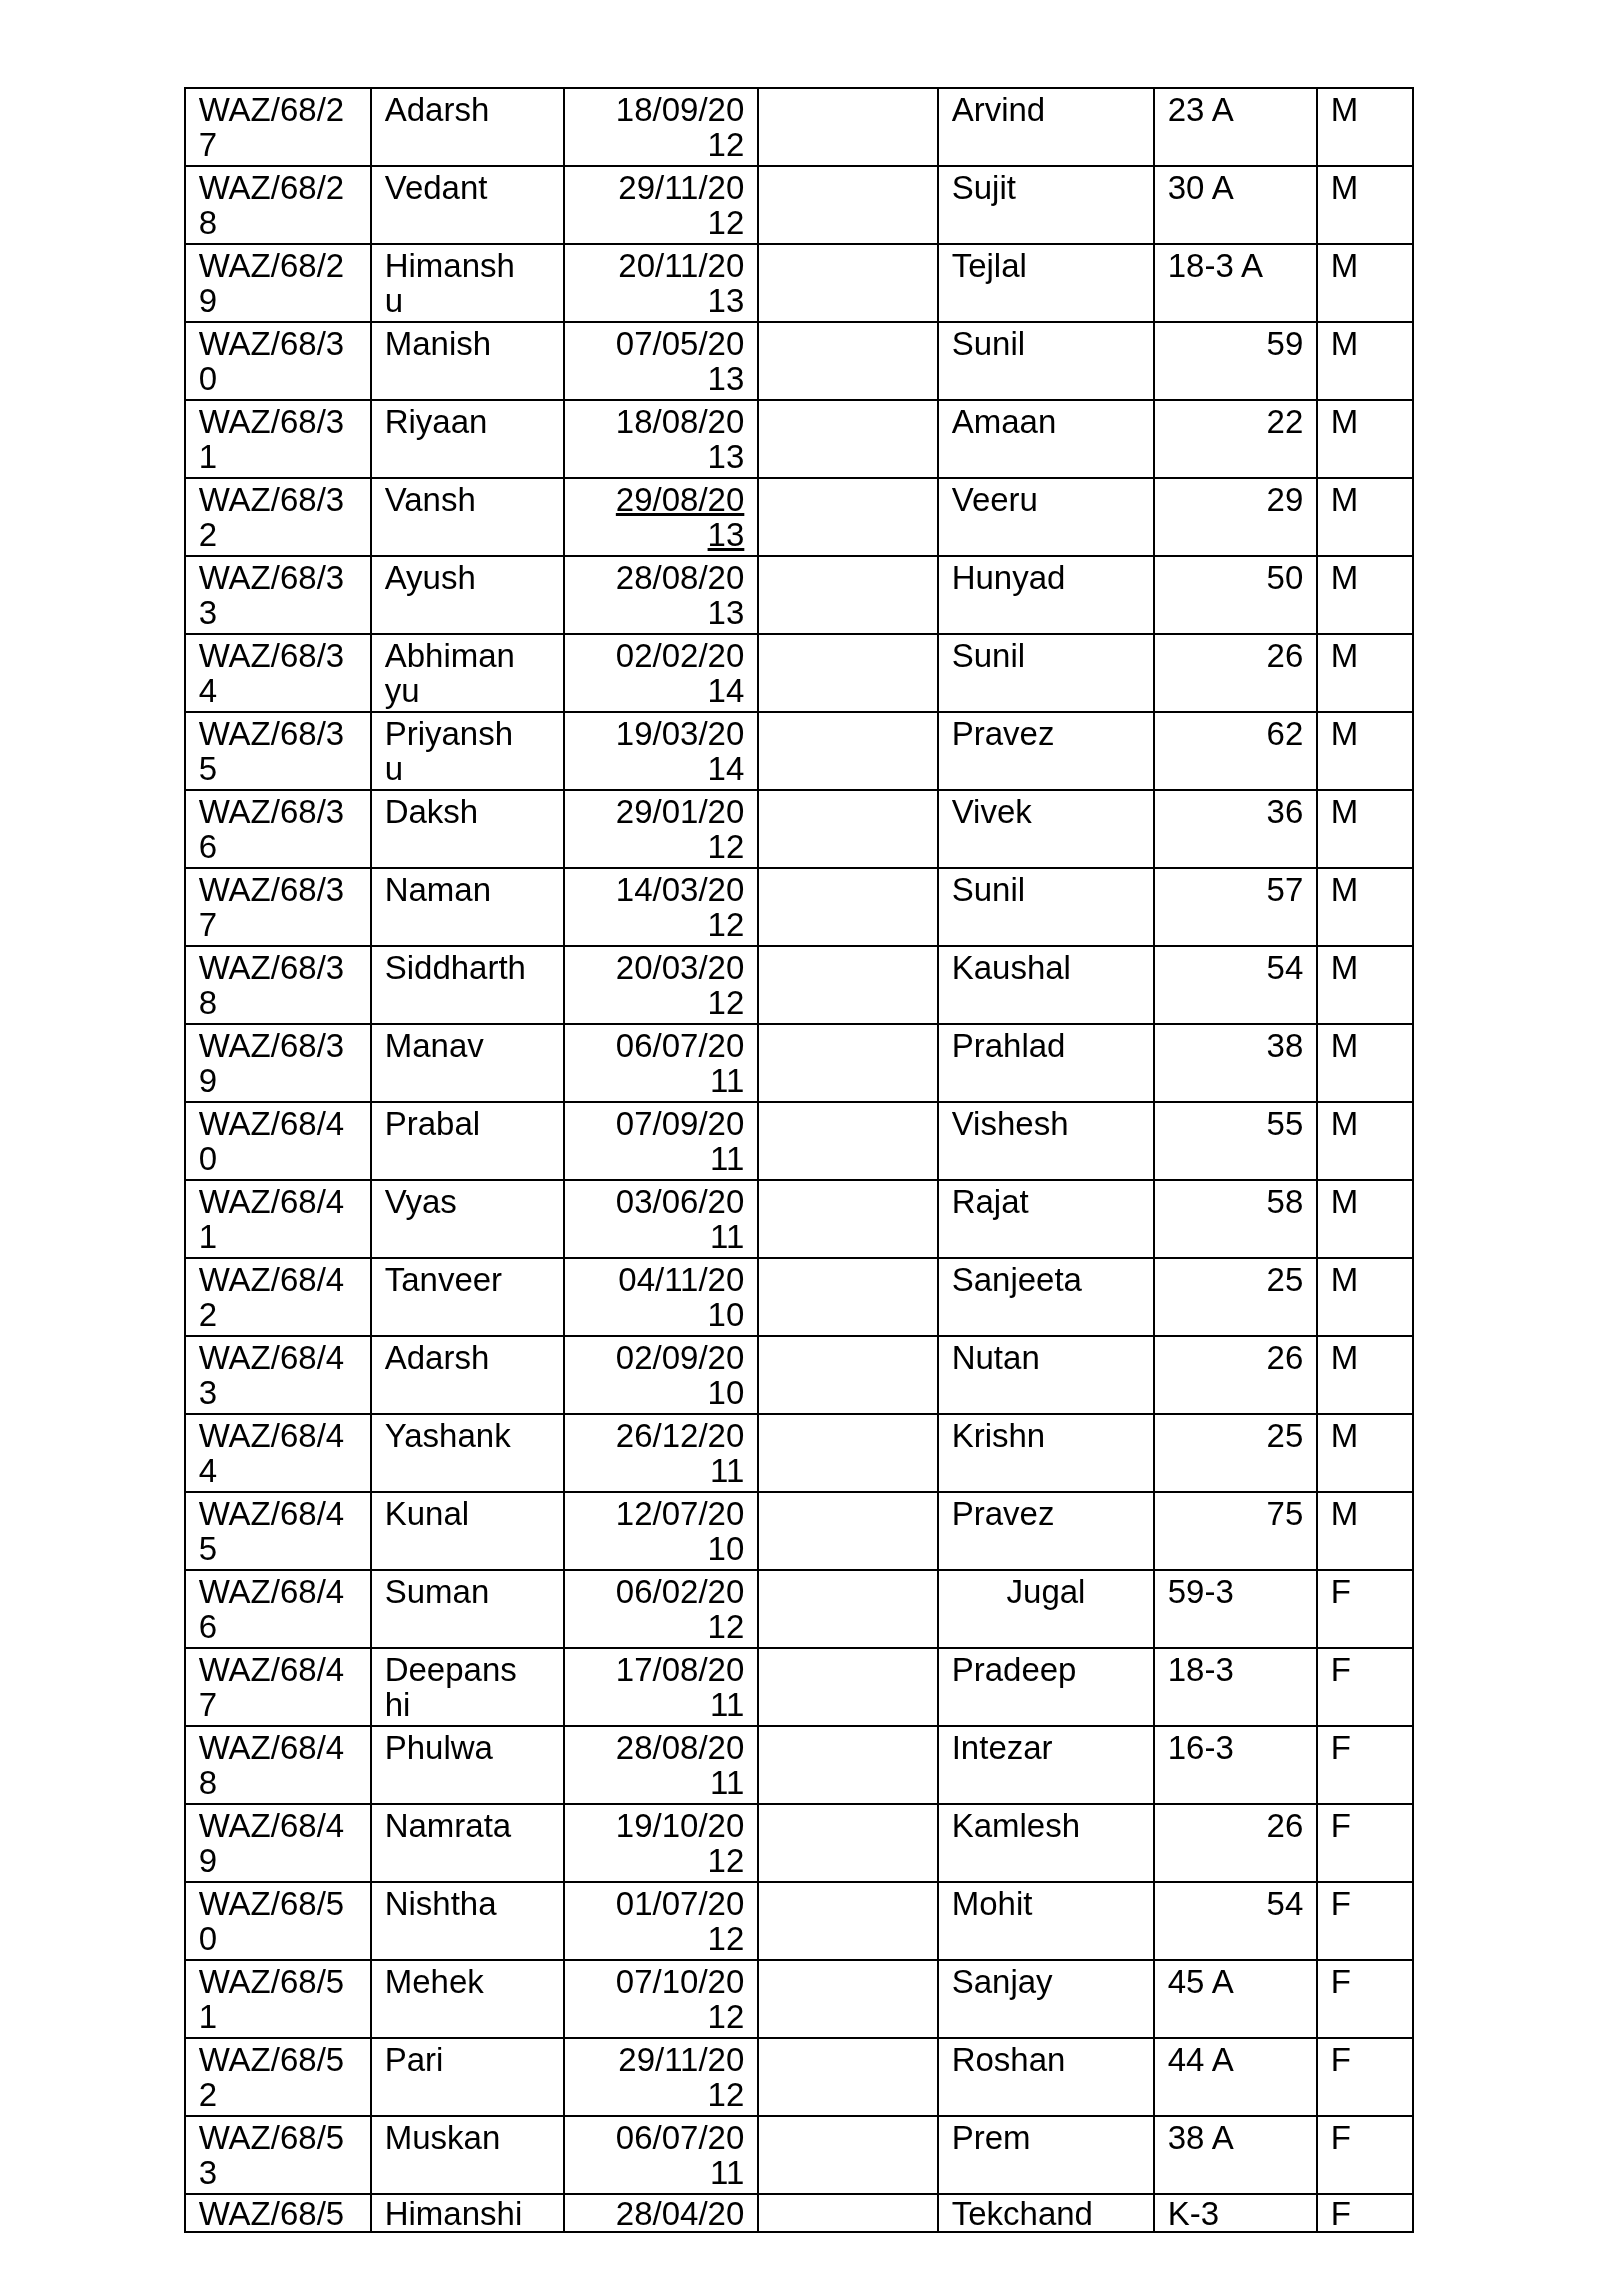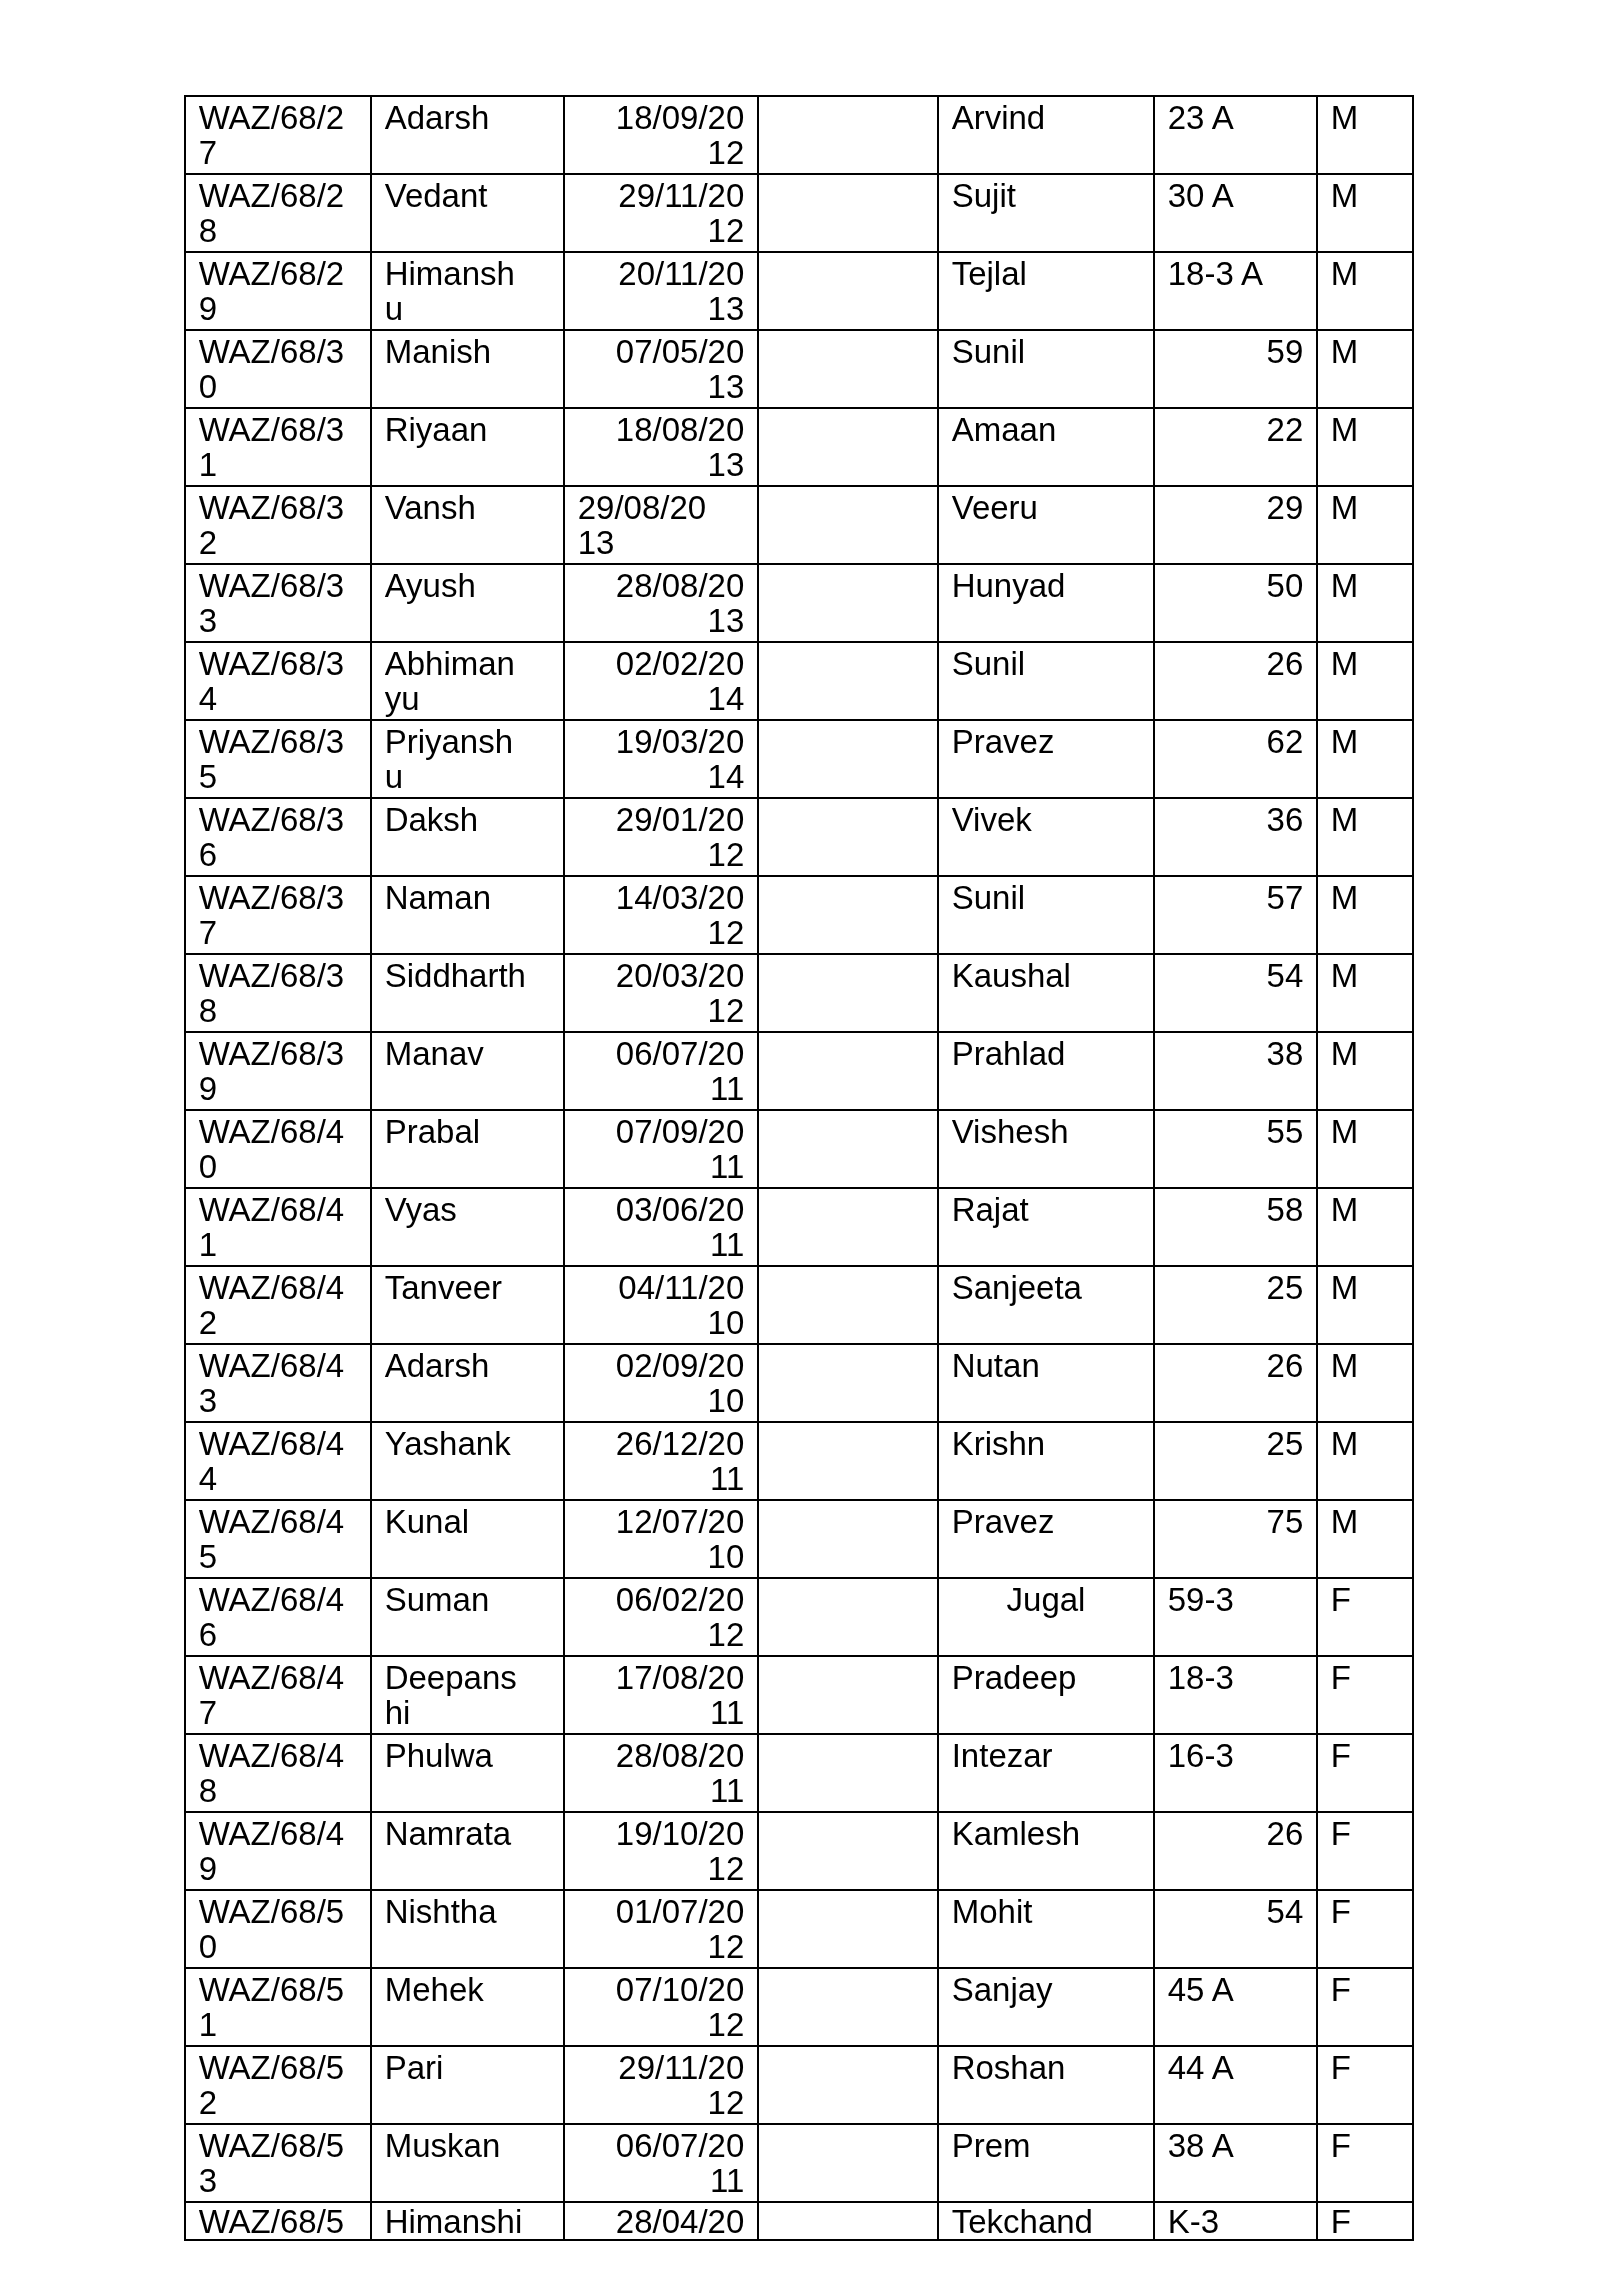--- a/index.html
+++ b/index.html
@@ -11,21 +11,21 @@
     position: relative;
     width: 1620px;
     height: 2293px;
     background: #ffffff;
     overflow: hidden;
     font-family: "Liberation Sans", sans-serif;
   }
   table.records {
     position: absolute;
     left: 184px;
-    top: 95px;
+    top: 87px;
     width: 1228px;
     border-collapse: collapse;
     table-layout: fixed;
     border: 2.9px solid #000000;
   }
   table.records col.c-id     { width: 186px; }
   table.records col.c-name   { width: 193px; }
   table.records col.c-date   { width: 194px; }
   table.records col.c-blank  { width: 180px; }
   table.records col.c-father { width: 216px; }
@@ -123,21 +123,21 @@
 13</td>
           <td class="col-blank" style="text-align: left;"></td>
           <td class="col-father" style="text-align: left;">Amaan</td>
           <td class="col-number" style="text-align: right; border-radius: 25px;">22</td>
           <td class="col-gender" style="text-align: left;">M</td>
         </tr>
         <tr>
           <td class="col-id" style="text-align: left;">WAZ/68/3
 2</td>
           <td class="col-name" style="text-align: left;">Vansh</td>
-          <td class="col-date" style="text-align: left;">29/08/20
+          <td class="col-date" style="text-align: right; text-decoration: underline;">29/08/20
 13</td>
           <td class="col-blank" style="text-align: left;"></td>
           <td class="col-father" style="text-align: left;">Veeru</td>
           <td class="col-number" style="text-align: right;">29</td>
           <td class="col-gender" style="text-align: left;">M</td>
         </tr>
         <tr>
           <td class="col-id" style="text-align: left;">WAZ/68/3
 3</td>
           <td class="col-name" style="text-align: left;">Ayush</td>

